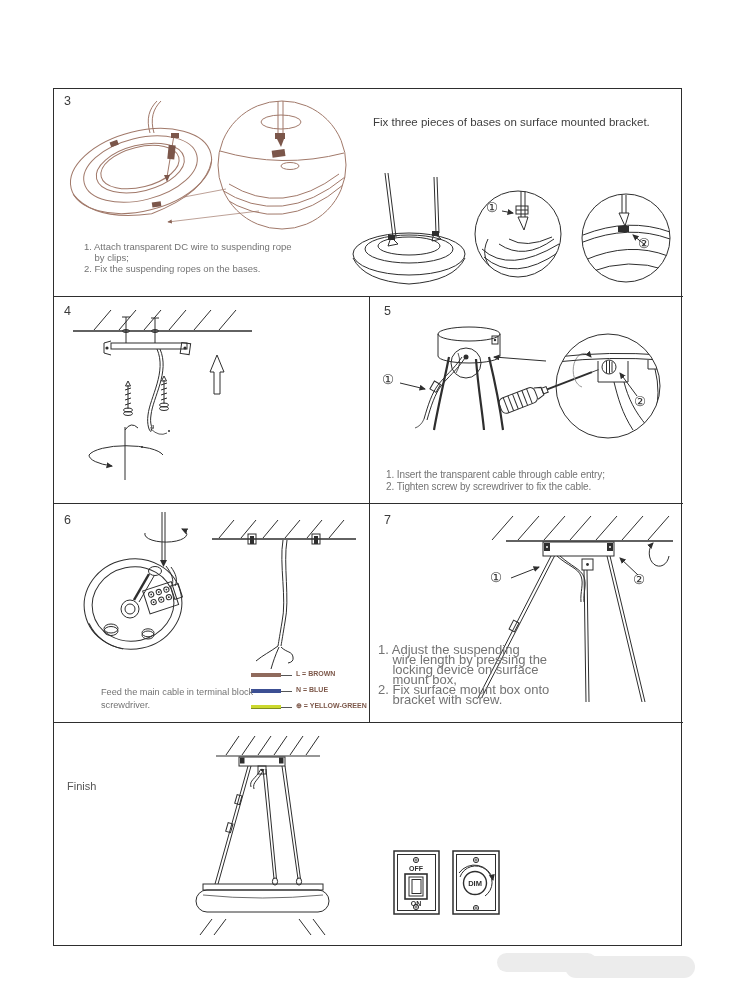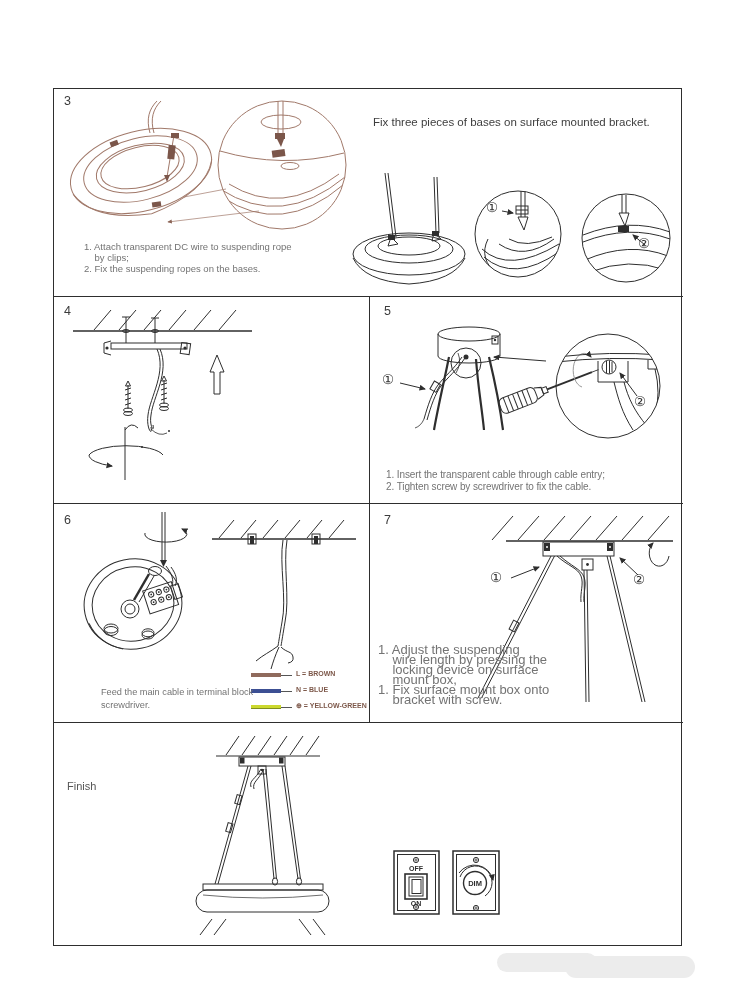--- a/index.html
+++ b/index.html
@@ -445,21 +445,21 @@
       </g>
     </svg>
     <div class="num" style="left:14px;top:10px">7</div>
     <span class="co" style="left:120px;top:67px">①</span>
     <span class="co" style="left:263px;top:69px">②</span>
     <div class="txt lines t7" style="left:8px;top:141px">
       <div>1. Adjust the suspending</div>
       <div>    wire length by pressing the</div>
       <div>    locking device on surface</div>
       <div>    mount box,</div>
-      <div>1. Fix surface mount box onto</div>
+      <div>2. Fix surface mount box onto</div>
       <div>    bracket with screw.</div>
     </div>
   </div>
 
   <div class="panel" id="pf">
     <svg width="627" height="219" viewBox="0 0 627 219">
       <defs>
             <marker id="mf" markerWidth="7" markerHeight="7" refX="5.5" refY="3" orient="auto">
               <path d="M0,0 L6.5,3 L0,6 z" fill="#2e2e2e"></path>
             </marker>

